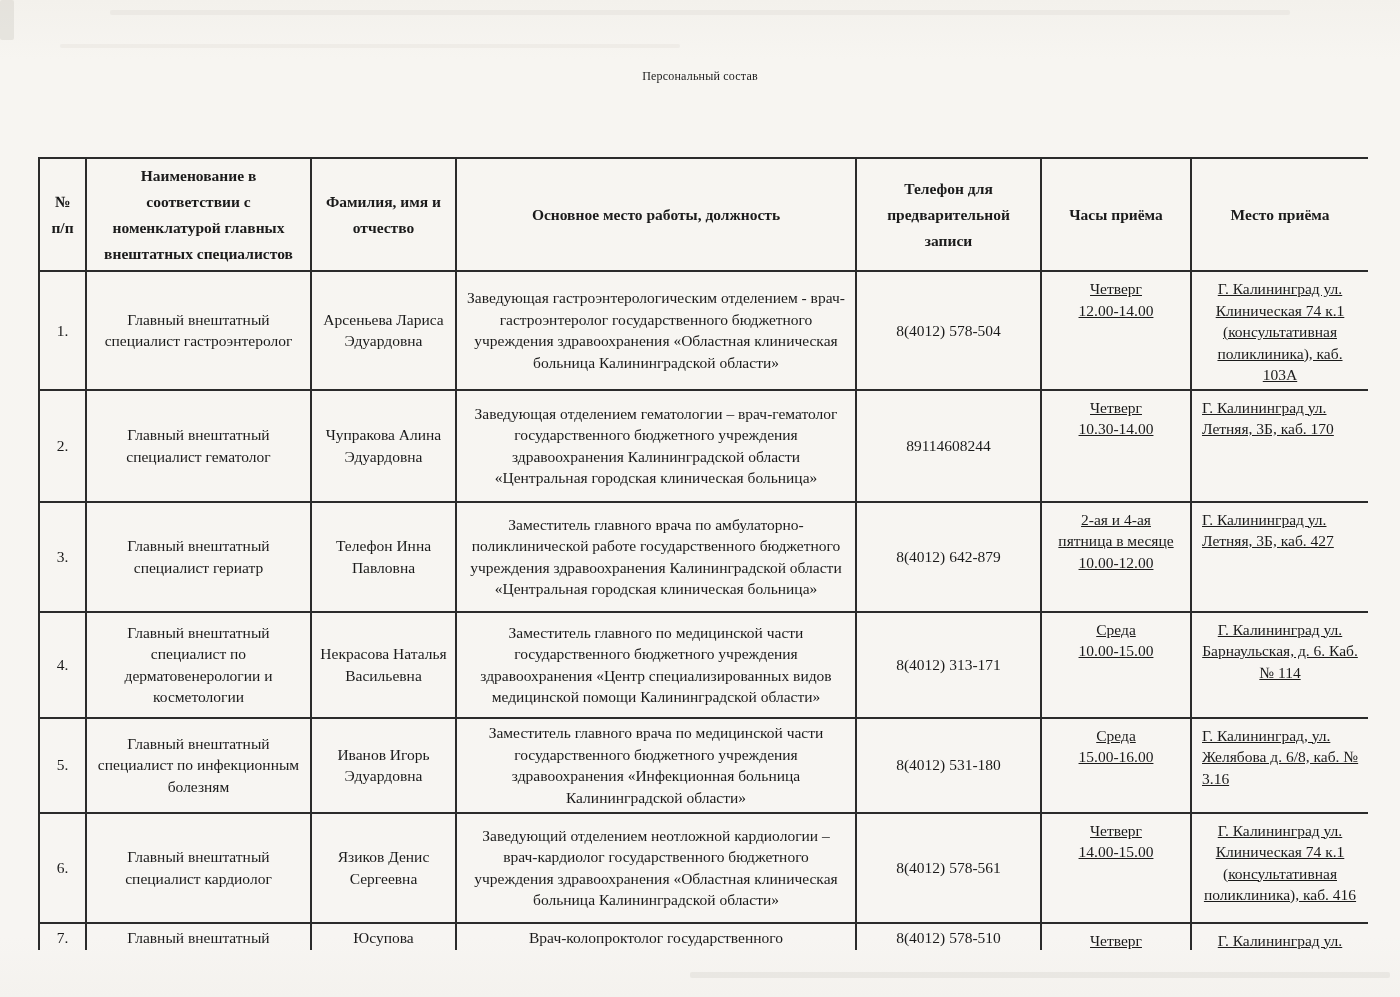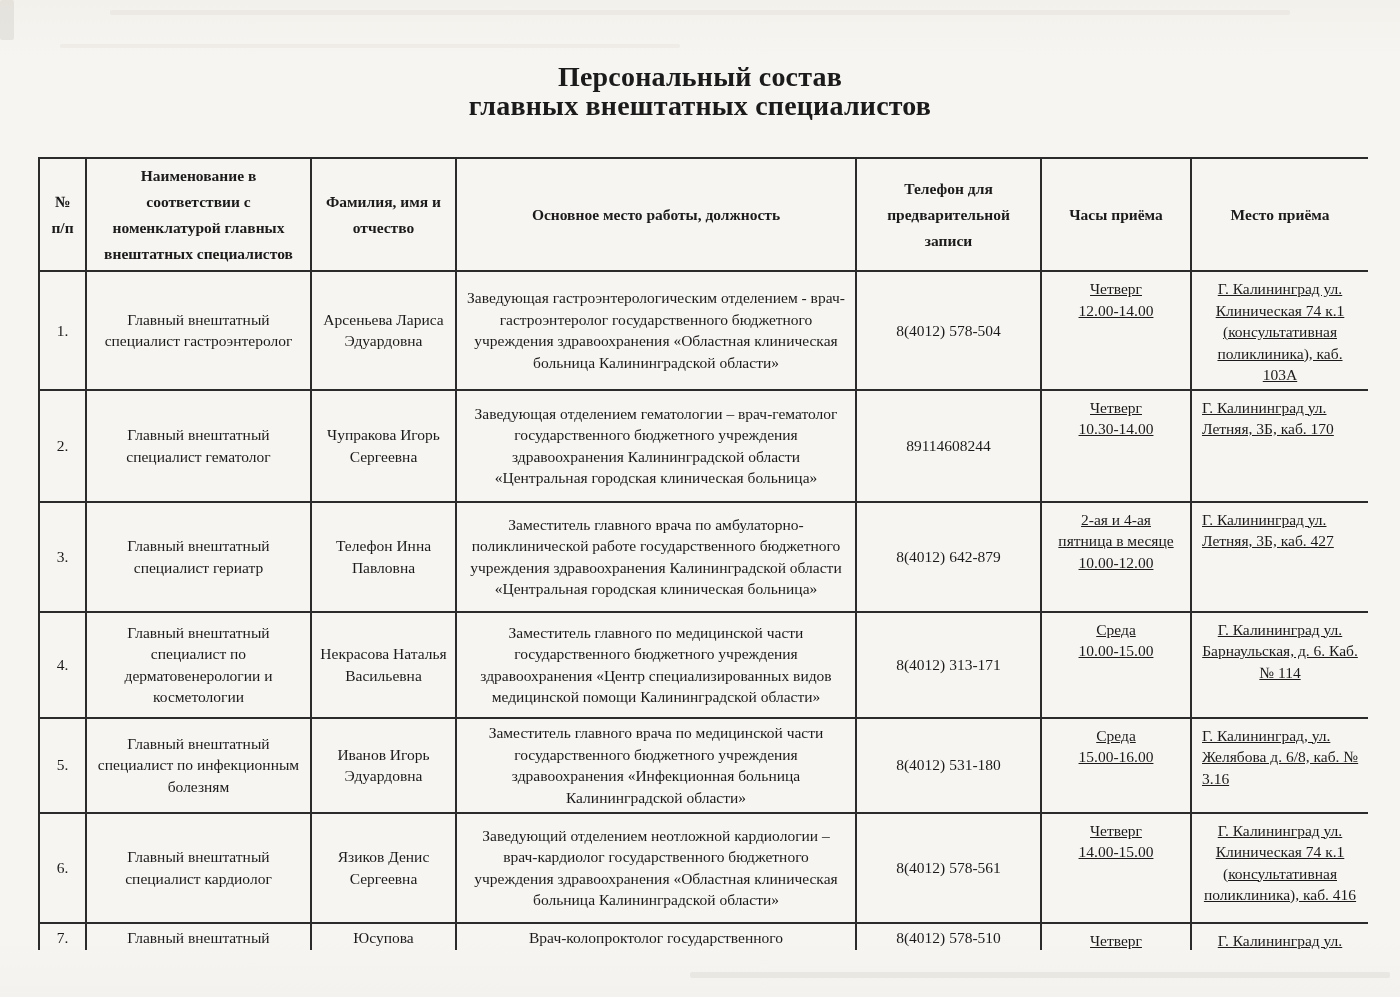--- a/index.html
+++ b/index.html
@@ -13,21 +13,21 @@
   }
   .page{position:absolute;inset:0;background:linear-gradient(180deg,#f3f1ec 0%,#f7f5f1 6%,#f7f5f2 94%,#f4f2ee 100%);}
   
   .streak{position:absolute;background:#dedbd5;opacity:.55;border-radius:2px;pointer-events:none;}
   .s1{left:110px;top:10px;width:1180px;height:5px;opacity:.35;}
   .s2{left:60px;top:44px;width:620px;height:4px;opacity:.3;}
   .s3{left:690px;top:972px;width:700px;height:6px;opacity:.5;}
   .s4{left:0;top:0;width:14px;height:40px;background:#cfccc6;opacity:.4;}
 
   .title{position:absolute;left:0;top:62px;width:1400px;text-align:center;}
-  .title div{font-weight:bold;font-size:28px;line-height:29px;letter-spacing:.2px;}
+  .title div{font-weight:normal;font-size:12px;line-height:29px;letter-spacing:.2px;}
 
   .tablewrap{
     position:absolute;left:38px;top:157px;width:1330px;height:793px;
     overflow:hidden;
   }
   table{
     border-collapse:collapse;table-layout:fixed;width:1330px;
   }
   td{
     border:2px solid #2b2b2b;
@@ -49,21 +49,20 @@
 <body>
 
 <div class="page"></div>
 <div class="streak s1"></div>
 <div class="streak s2"></div>
 <div class="streak s3"></div>
 <div class="streak s4"></div>
 
 <div class="title">
   <div>Персональный состав</div>
-  <div>главных внештатных специалистов</div>
 </div>
 
 <div class="tablewrap">
 <table>
   <colgroup>
     <col style="width:47px">
         <col style="width:225px">
         <col style="width:145px">
     <col style="width:400px">
         <col style="width:185px">
@@ -89,21 +88,21 @@
     <td>Заведующая гастроэнтерологическим отделением - врач-гастроэнтеролог государственного бюджетного учреждения здравоохранения «Областная клиническая больница Калининградской области»</td>
     <td>8(4012) 578-504</td>
     <td class="c-hours">Четверг
 12.00-14.00</td>
     <td class="c-place">Г. Калининград ул. Клиническая 74 к.1 (консультативная поликлиника), каб. 103А</td>
   </tr>
 
   <tr class="place-left" style="height:112px">
     <td>2.</td>
     <td>Главный внештатный специалист гематолог</td>
-    <td>Чупракова Игорь Сергеевна</td>
+    <td>Чупракова Алина Эдуардовна</td>
     <td>Заведующая отделением гематологии – врач-гематолог государственного бюджетного учреждения здравоохранения Калининградской области «Центральная городская клиническая больница»</td>
     <td>89114608244</td>
     <td class="c-hours">Четверг
 10.30-14.00</td>
     <td class="c-place">Г. Калининград ул. Летняя, 3Б, каб. 170</td>
   </tr>
 
   <tr class="place-left" style="height:110px">
     <td>3.</td>
     <td>Главный внештатный специалист гериатр</td>

